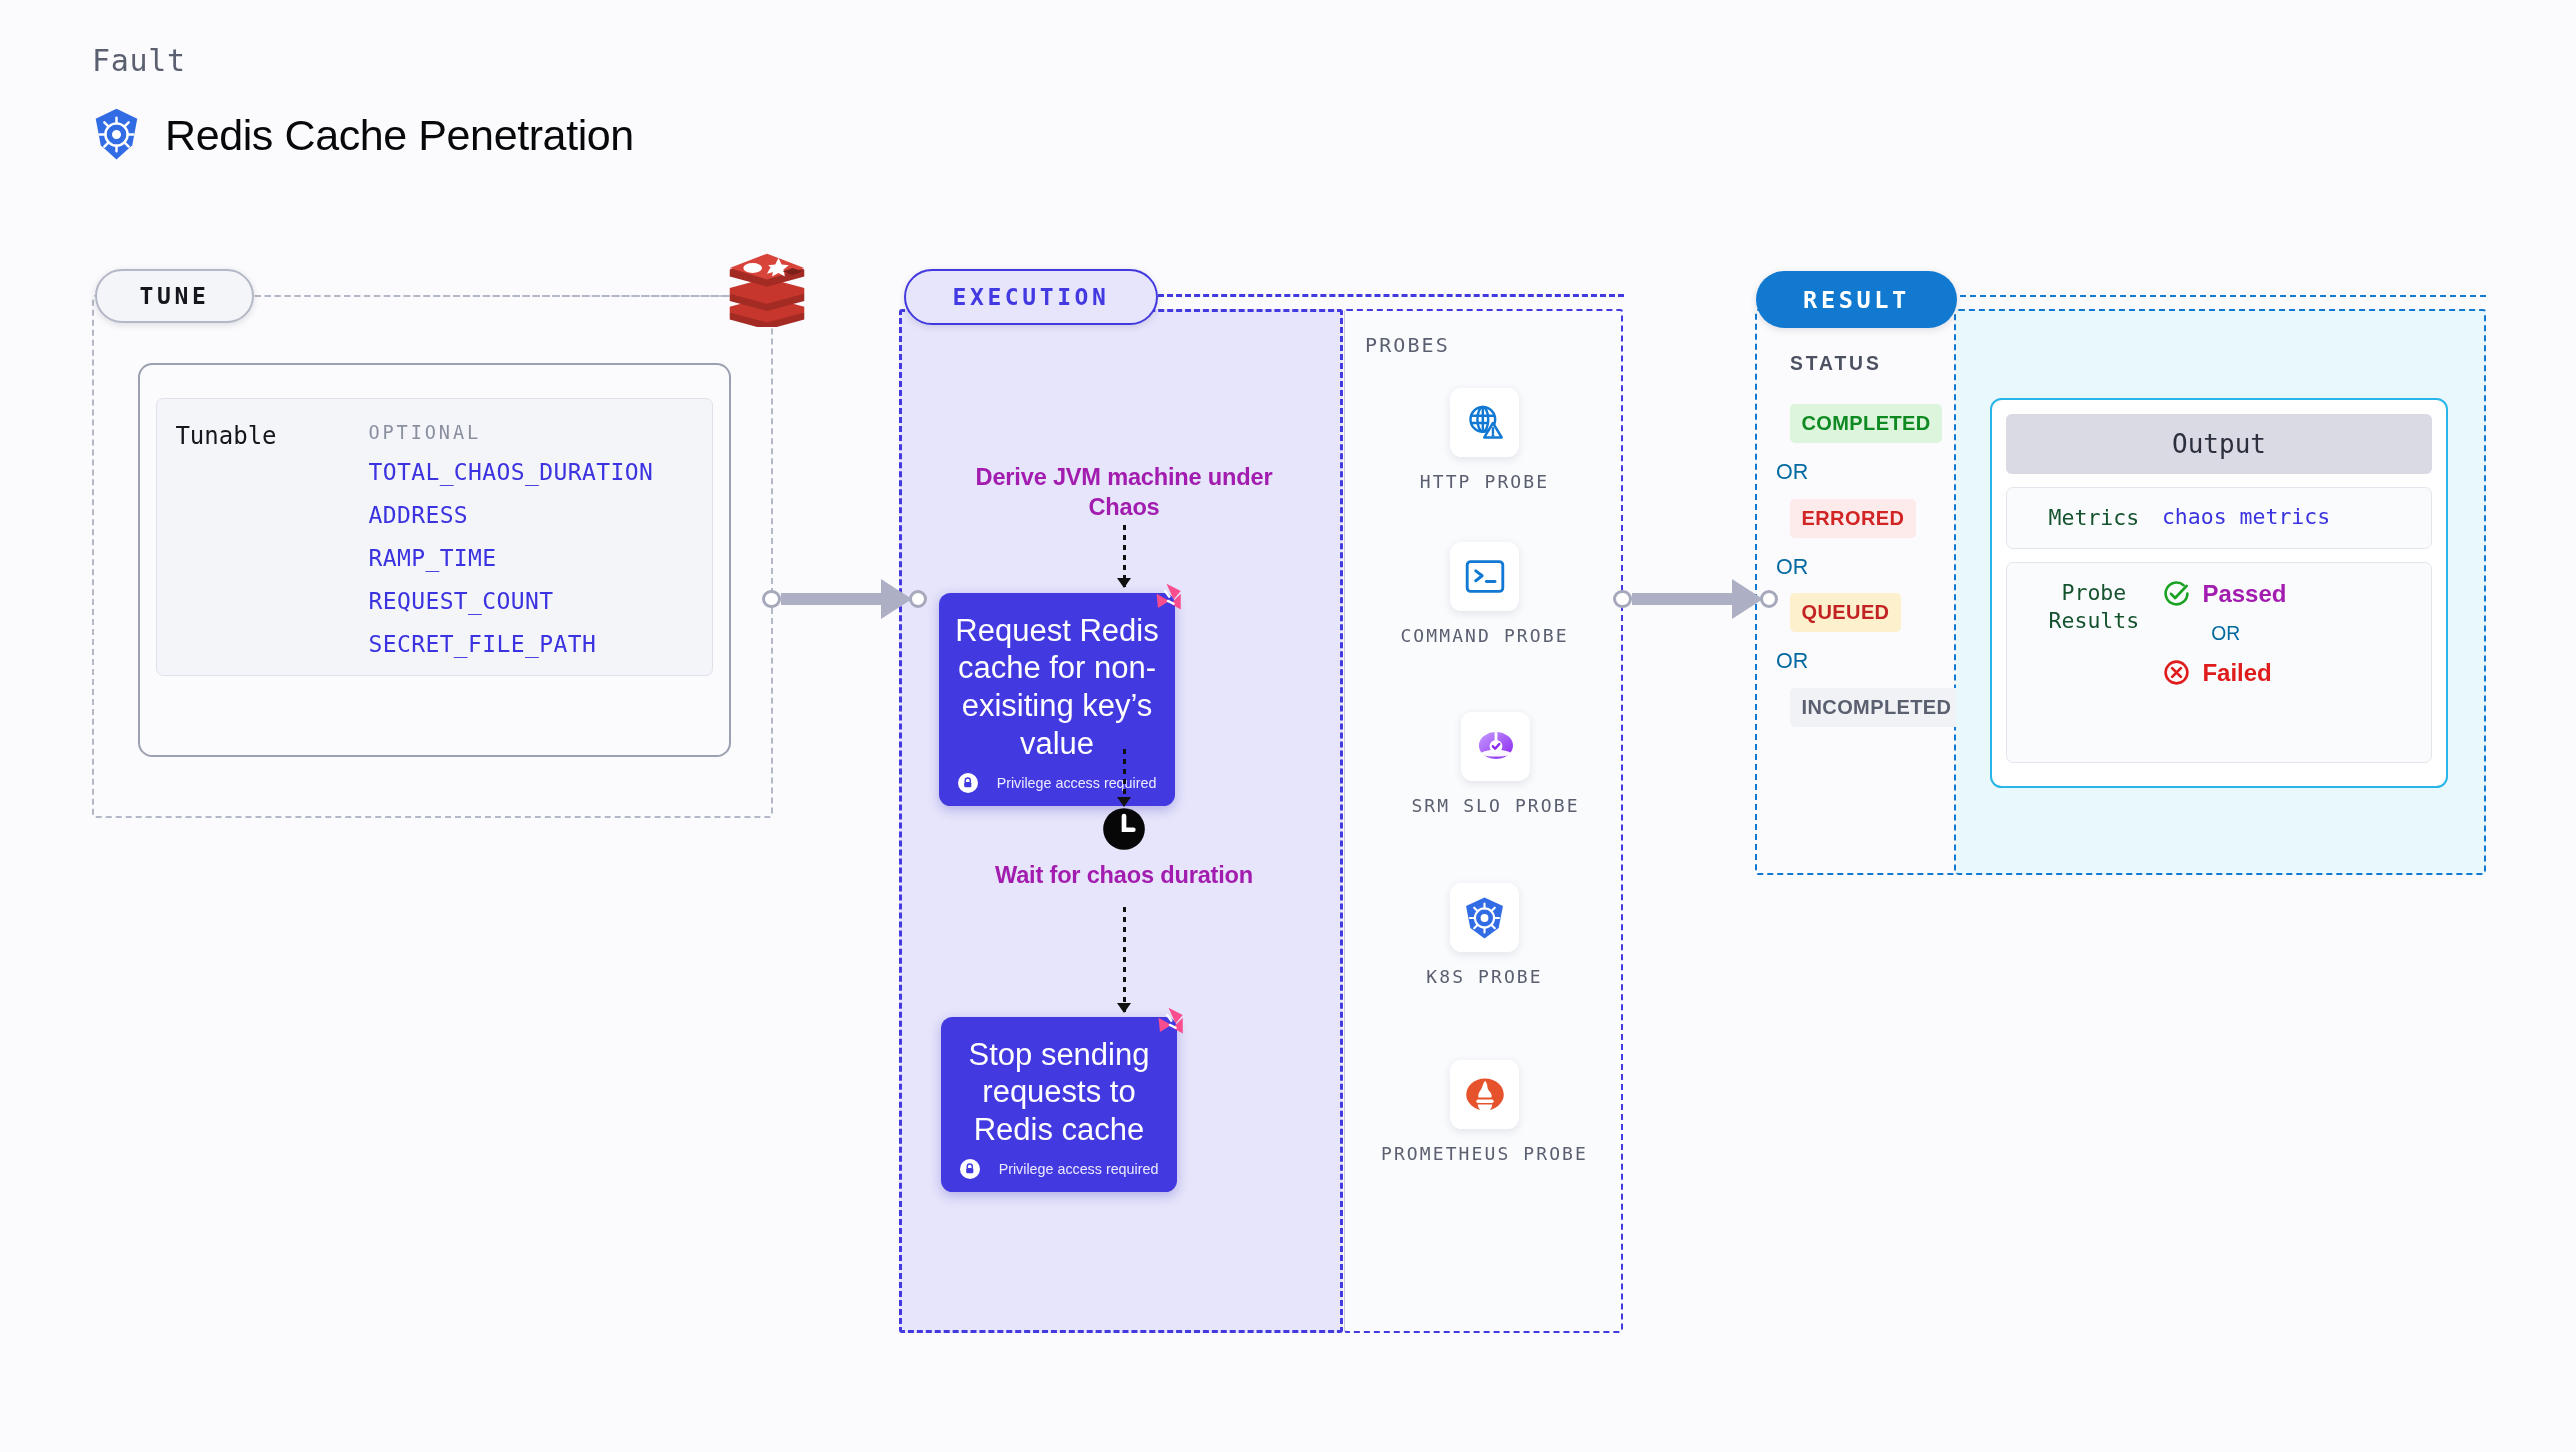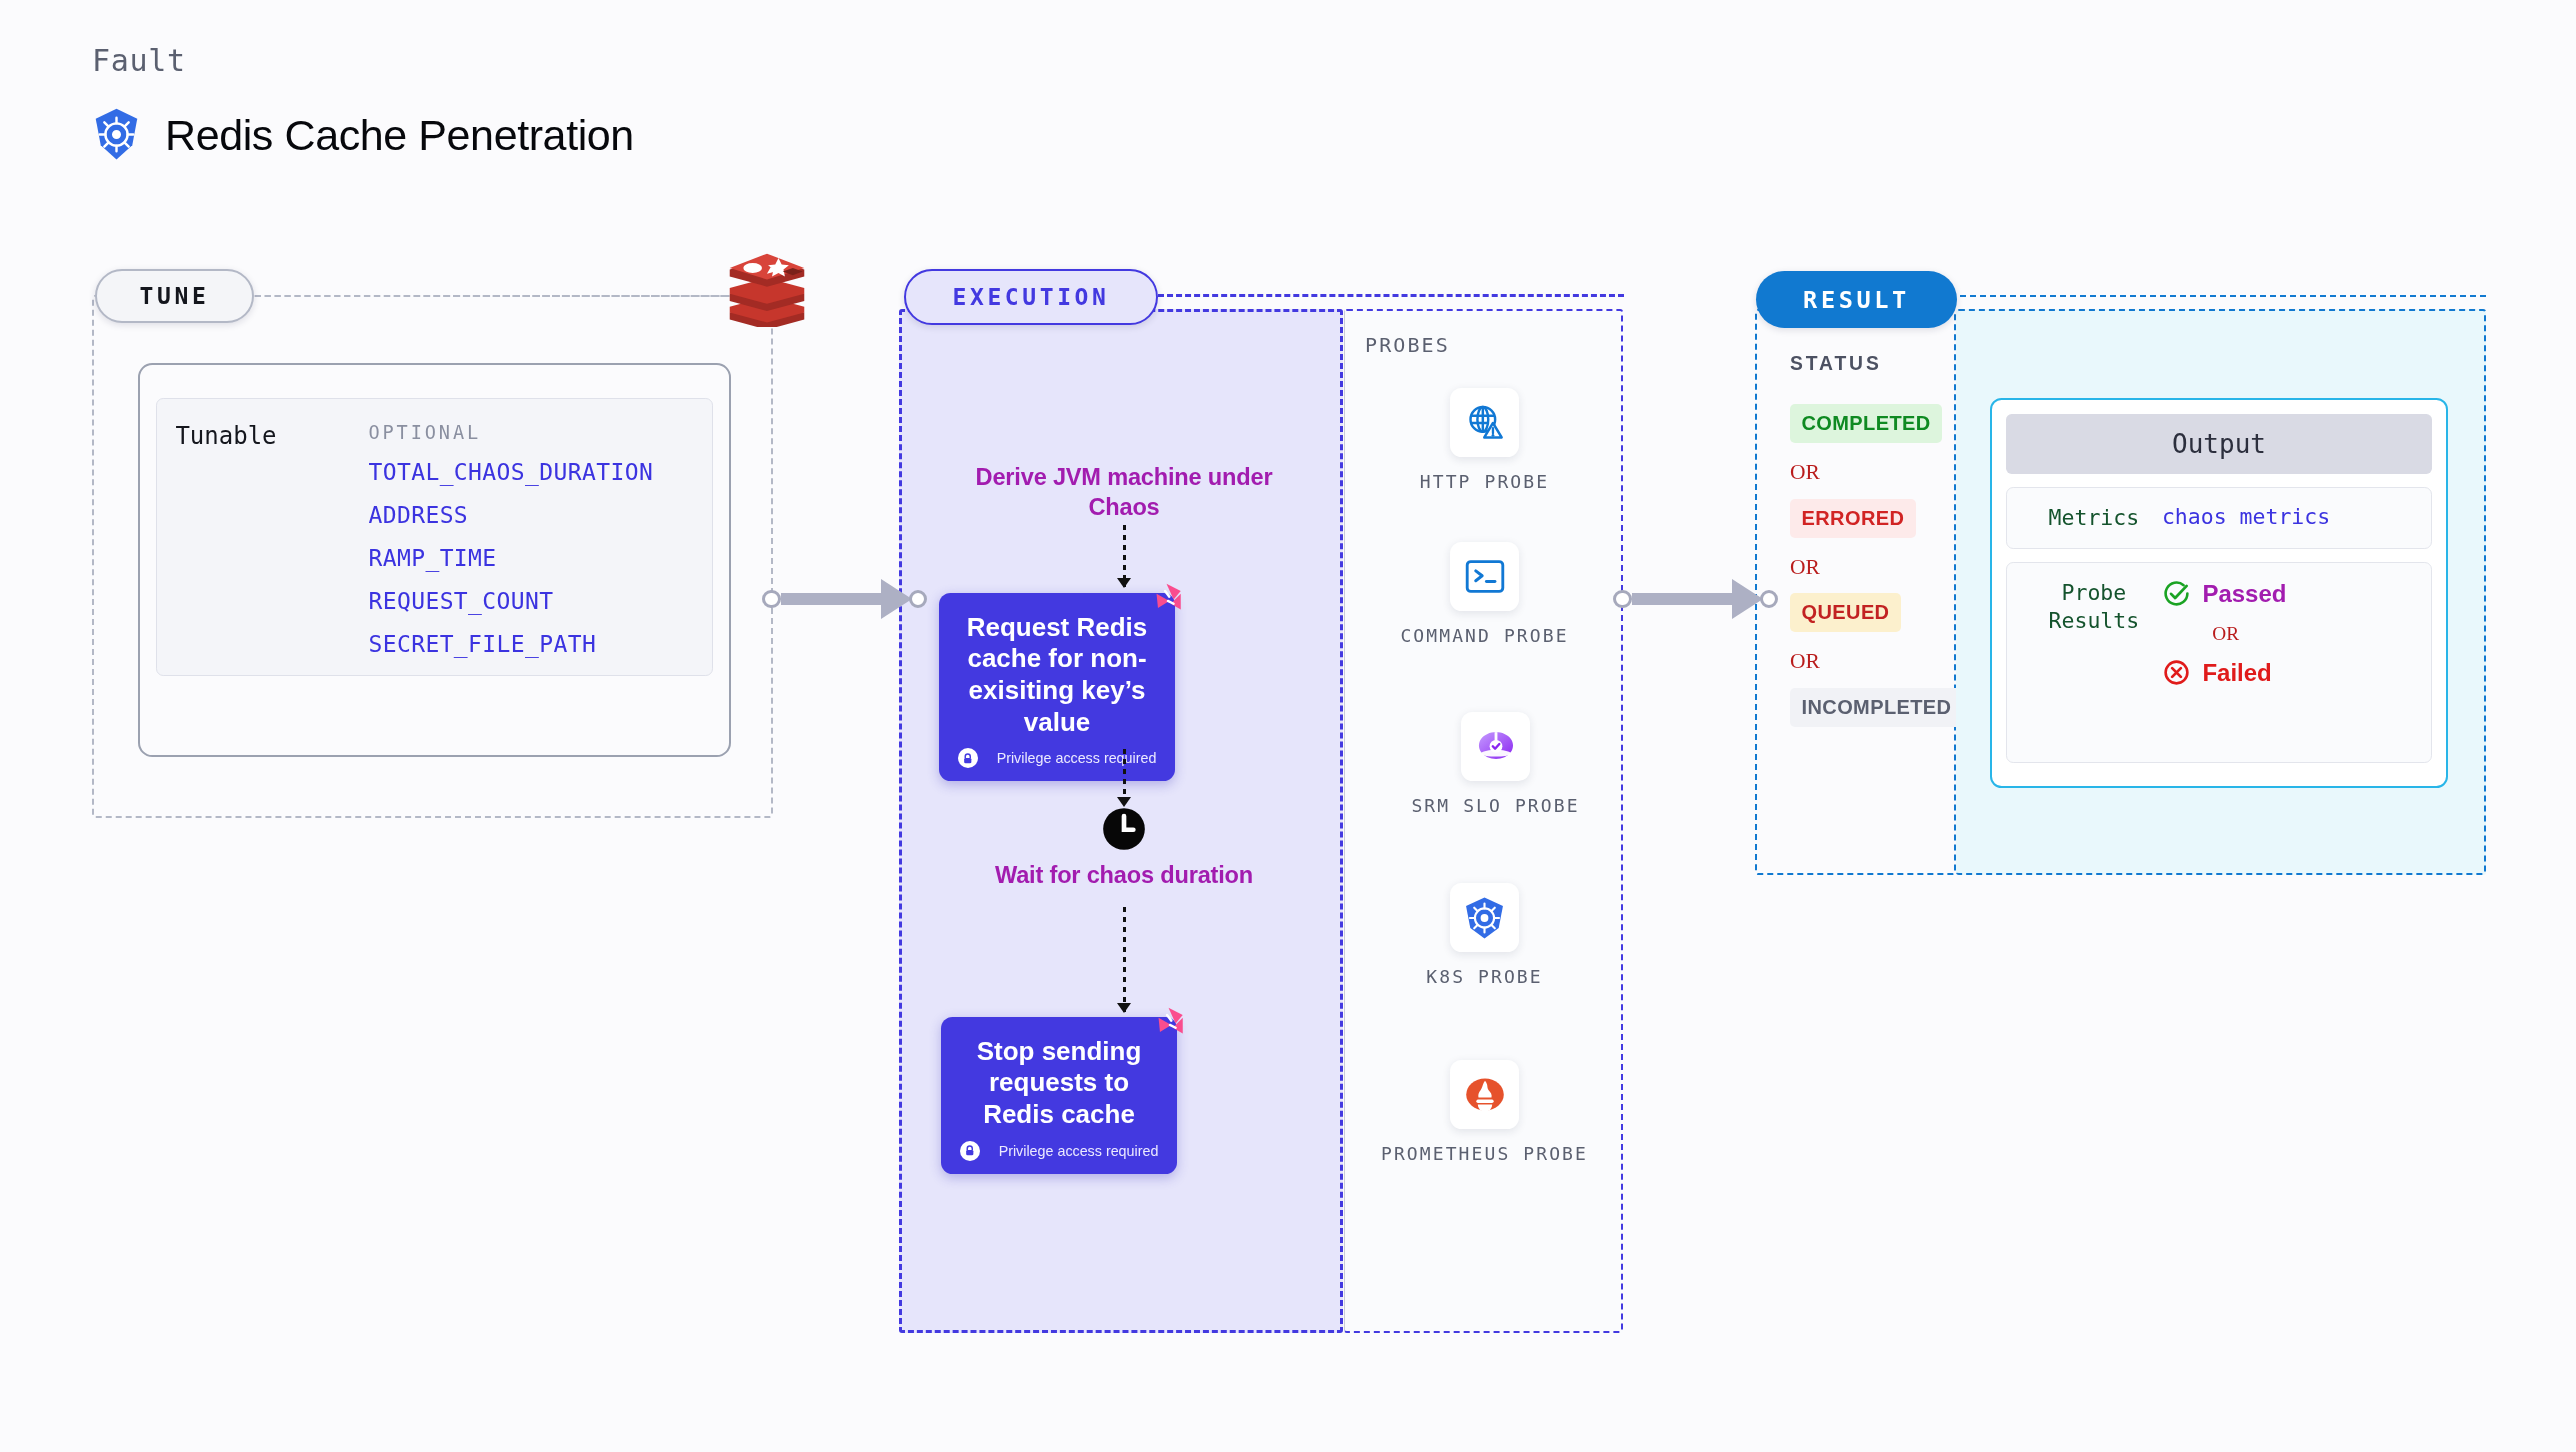--- a/index.html
+++ b/index.html
@@ -77,21 +77,21 @@
     content: ""; position: absolute; bottom: -1.4px; left: -5.7px;
     border-left: 7.2px solid transparent; border-right: 7.2px solid transparent;
     border-top: 10.7px solid #111;
   }
 
   .chaos-card {
     position: absolute; background: #4339e0; border-radius: 11.5px;
     color: #fff; text-align: center; padding: 18.6px 15.8px 13px;
     box-shadow: 0 3.6px 11.5px rgba(60,54,190,.30);
   }
-  .chaos-card .ctitle { font-size: 26px; font-weight: bold; line-height: 1.22; }
+  .chaos-card .ctitle { font-size: 31px; font-weight: normal; line-height: 1.22; }
   .priv-row { display: flex; align-items: center; justify-content: center;
               gap: 19px; margin-top: 10px; font-size: 14.3px; color: #eceaff; }
   .lock-badge { width: 20px; height: 20px; border-radius: 50%; background: #fff;
                 display: flex; align-items: center; justify-content: center; }
   .pinwheel { position: absolute; right: -10px; top: -12px; width: 37px; height: 37px; }
 
   .probe-item { position: absolute; width: 279px; text-align: center; }
   .probe-icon-box {
     width: 69px; height: 69px; margin: 0 auto; background: #fff;
     border-radius: 11.5px; box-shadow: 0 2.1px 8.6px rgba(30,36,70,.10);
@@ -104,22 +104,22 @@
 
   
   #result-panel { left: 1755px; top: 309px; width: 201px; height: 566px;
                   border: 2.9px dashed #1179d0; border-radius: 2.9px; background: transparent; }
   #result-pill { left: 1756px; top: 271px; width: 201px; height: 57px;
                  background: #1179d0; border: none; color: #fff; font-size: 23.6px; }
   #status-title { position: absolute; left: 33px; top: 42px; font-size: 19.3px;
                   font-weight: bold; color: #4c5162; letter-spacing: 2.9px; }
   .status-badge { position: absolute; left: 33px; border-radius: 5px;
                   padding: 7.9px 11.5px; font-size: 20px; font-weight: bold; letter-spacing: 0.4px; }
-  .or-text { position: absolute; left: 33px; font-size: 21.5px; color: #b91c1c;
-             font-family: Liberation Serif, serif; }
+  .or-text { position: absolute; left: 19px; font-size: 21.5px; color: #0369a1;
+             font-family: Liberation Sans, sans-serif; }
 
   #output-panel { left: 1956px; top: 309px; width: 530px; height: 566px;
                   border: 2.9px dashed #1179d0; border-left: none;
                   border-radius: 2.9px; background: #e9f8fc; text-align: center; }
   #output-card {
     position: absolute; left: 34px; top: 87px; width: 458px; height: 390px;
     background: #fff; border: 2.9px solid #28b5e8; border-radius: 11.5px; padding: 14.3px;
   }
   #output-header { height: 60px; background: #d9dae4; border-radius: 5.7px;
                    display: flex; align-items: center; justify-content: center;

